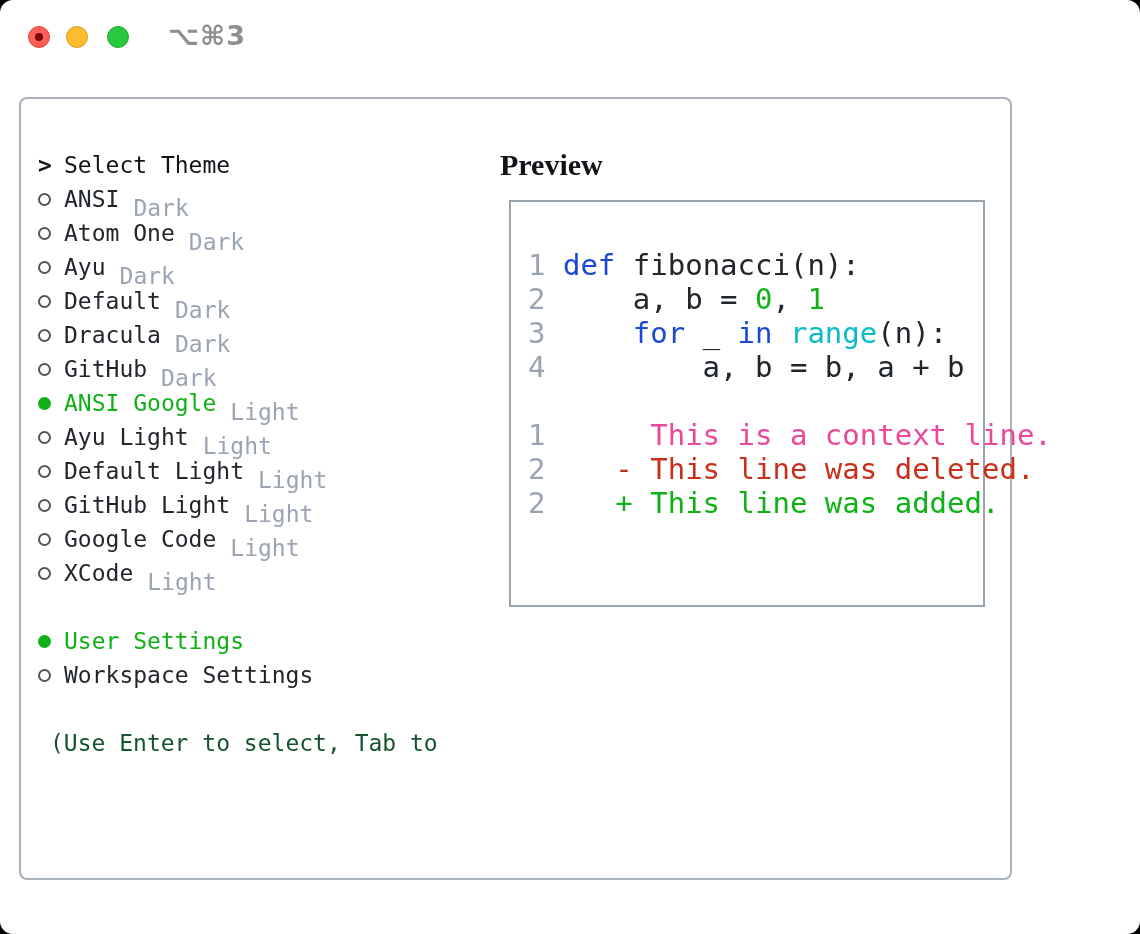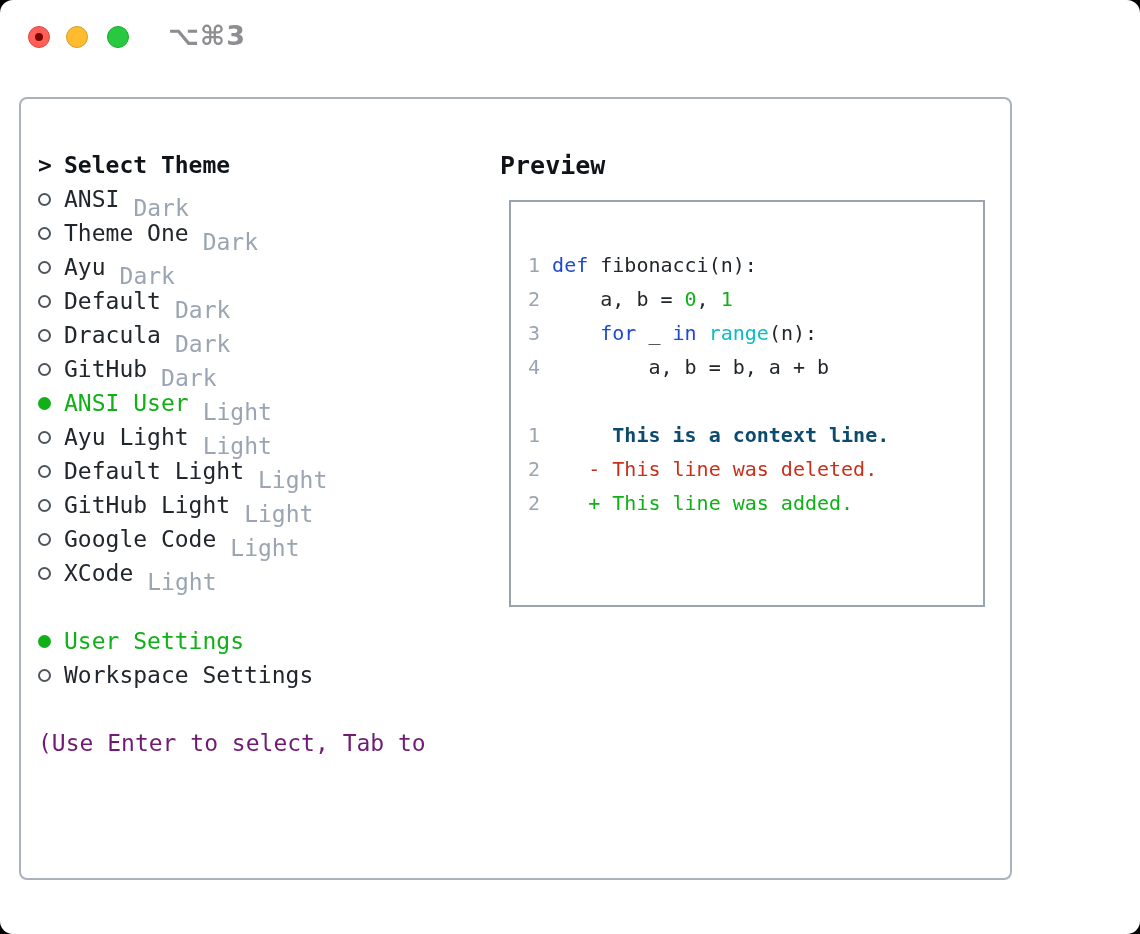--- a/index.html
+++ b/index.html
@@ -28,39 +28,39 @@
     border:2px solid #a9b2bd;border-radius:8px;box-sizing:border-box;background:#fff;
   }
   
   .left-col{position:absolute;left:38px;top:148px;width:440px;font-size:23px;}
   .row{display:flex;align-items:center;height:34px;white-space:pre;}
   .spacer{height:34px;}
   .marker{width:26px;display:flex;align-items:center;flex:none;}
   .circle{width:13px;height:13px;border-radius:50%;border:2px solid #4e555e;box-sizing:border-box;}
   .circle.sel{border:none;background:#10b117;}
   .prompt{width:26px;font-weight:bold;color:#101418;flex:none;}
-  .hdr{font-weight:bold;color:#101418;}
+  .hdr{font-weight:normal;color:#101418;}
   .tag{color:#9aa4b2;margin-left:14px;margin-top:17px;}
   .green-text{color:#10b117;}
-  .hint{color:#701a75;}
+  .hint{color:#14532d;margin-left:12px;}
   
   .preview-title{position:absolute;left:500px;top:148px;height:34px;display:flex;align-items:center;
-    font-size:25px;font-weight:bold;color:#101418;}
+    font-size:30px;font-weight:bold;color:#101418;font-family:Liberation Serif, serif;}
   .preview-box{
     position:absolute;left:509px;top:200px;width:476px;height:407px;
     border:2px solid #9aa4ae;box-sizing:border-box;background:#fff;
   }
-  .code{position:absolute;left:528px;top:248px;font-size:20px;line-height:34px;}
+  .code{position:absolute;left:528px;top:248px;font-size:29px;line-height:34px;}
   .cline{white-space:pre;height:34px;}
   .ln{color:#9aa4b2;}
   .kw{color:#1c49d4;}
   .num{color:#10b117;}
   .fn{color:#09bcc8;}
   .plain{color:#21262c;}
-  .ctx{color:#0c4a6e;font-weight:bold;}
+  .ctx{color:#ec4899;}
   .del{color:#c8301b;}
   .add{color:#10b117;}
 </style>
 </head>
 <body>
 
 <div class="window">
 
   <div class="titlebar">
     <div class="light red"></div>
@@ -71,26 +71,26 @@
 
   <div class="panel"></div>
 
   <div class="left-col">
     <div class="row">
       <span class="prompt">&gt;</span>
       <span class="hdr">Select Theme</span>
     </div>
     <div id="theme-list">
         <div class="row"><span class="marker"><span class="circle"></span></span><span class="">ANSI</span><span class="tag">Dark</span></div>
-        <div class="row"><span class="marker"><span class="circle"></span></span><span class="">Theme One</span><span class="tag">Dark</span></div>
+        <div class="row"><span class="marker"><span class="circle"></span></span><span class="">Atom One</span><span class="tag">Dark</span></div>
         <div class="row"><span class="marker"><span class="circle"></span></span><span class="">Ayu</span><span class="tag">Dark</span></div>
         <div class="row"><span class="marker"><span class="circle"></span></span><span class="">Default</span><span class="tag">Dark</span></div>
         <div class="row"><span class="marker"><span class="circle"></span></span><span class="">Dracula</span><span class="tag">Dark</span></div>
         <div class="row"><span class="marker"><span class="circle"></span></span><span class="">GitHub</span><span class="tag">Dark</span></div>
-        <div class="row"><span class="marker"><span class="circle sel"></span></span><span class="green-text">ANSI User</span><span class="tag">Light</span></div>
+        <div class="row"><span class="marker"><span class="circle sel"></span></span><span class="green-text">ANSI Google</span><span class="tag">Light</span></div>
         <div class="row"><span class="marker"><span class="circle"></span></span><span class="">Ayu Light</span><span class="tag">Light</span></div>
         <div class="row"><span class="marker"><span class="circle"></span></span><span class="">Default Light</span><span class="tag">Light</span></div>
         <div class="row"><span class="marker"><span class="circle"></span></span><span class="">GitHub Light</span><span class="tag">Light</span></div>
         <div class="row"><span class="marker"><span class="circle"></span></span><span class="">Google Code</span><span class="tag">Light</span></div>
         <div class="row"><span class="marker"><span class="circle"></span></span><span class="">XCode</span><span class="tag">Light</span></div>
       </div>
     <div class="spacer"></div>
     <div id="apply-list">
         <div class="row"><span class="marker"><span class="circle sel"></span></span><span class="green-text">User Settings</span></div>
         <div class="row"><span class="marker"><span class="circle"></span></span><span class="">Workspace Settings</span></div>

